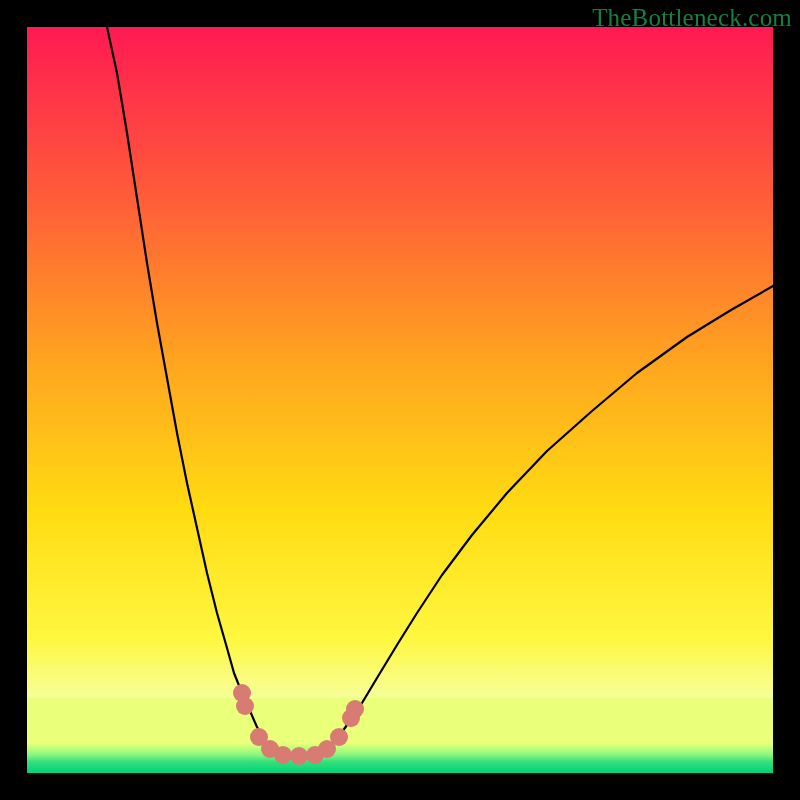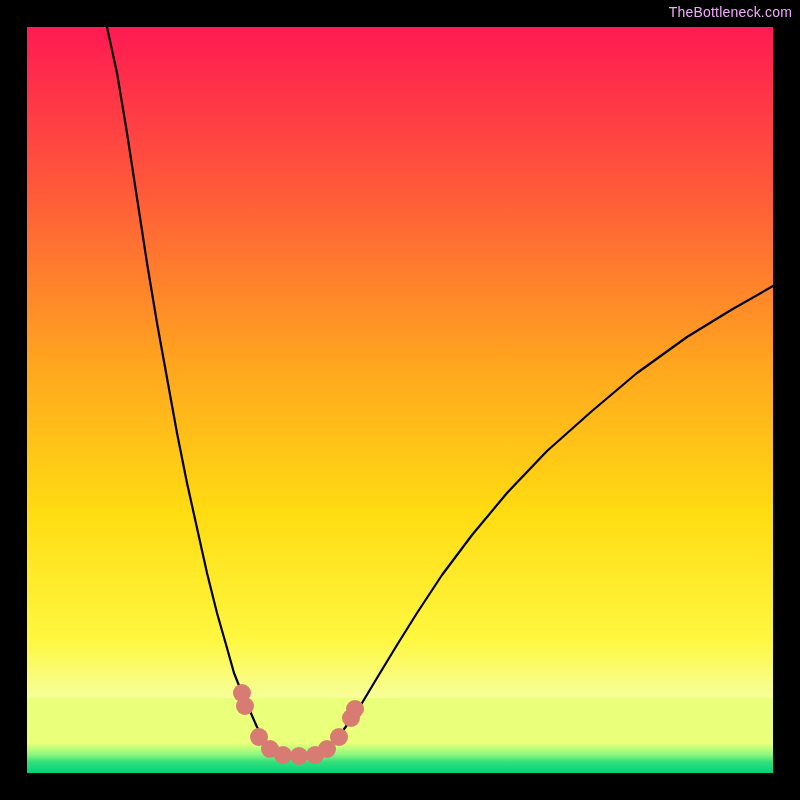--- a/index.html
+++ b/index.html
@@ -29,25 +29,25 @@
   .gradient {
     position: absolute;
     left: 0; top: 0;
     width: 100%;
     height: 100%;
   }
   .attribution {
     position: absolute;
     top: 4px;
     right: 8px;
-    color: #f0abfc;
-    font-size: 14px;
+    color: #15803d;
+    font-size: 25px;
     font-weight: 500;
     letter-spacing: 0.2px;
-    font-family: Liberation Sans, sans-serif;
+    font-family: Liberation Serif, serif;
   }
   svg.curves {
     position: absolute;
     left: 0; top: 0;
     width: 100%;
     height: 100%;
     overflow: visible;
   }
 </style>
 </head>

